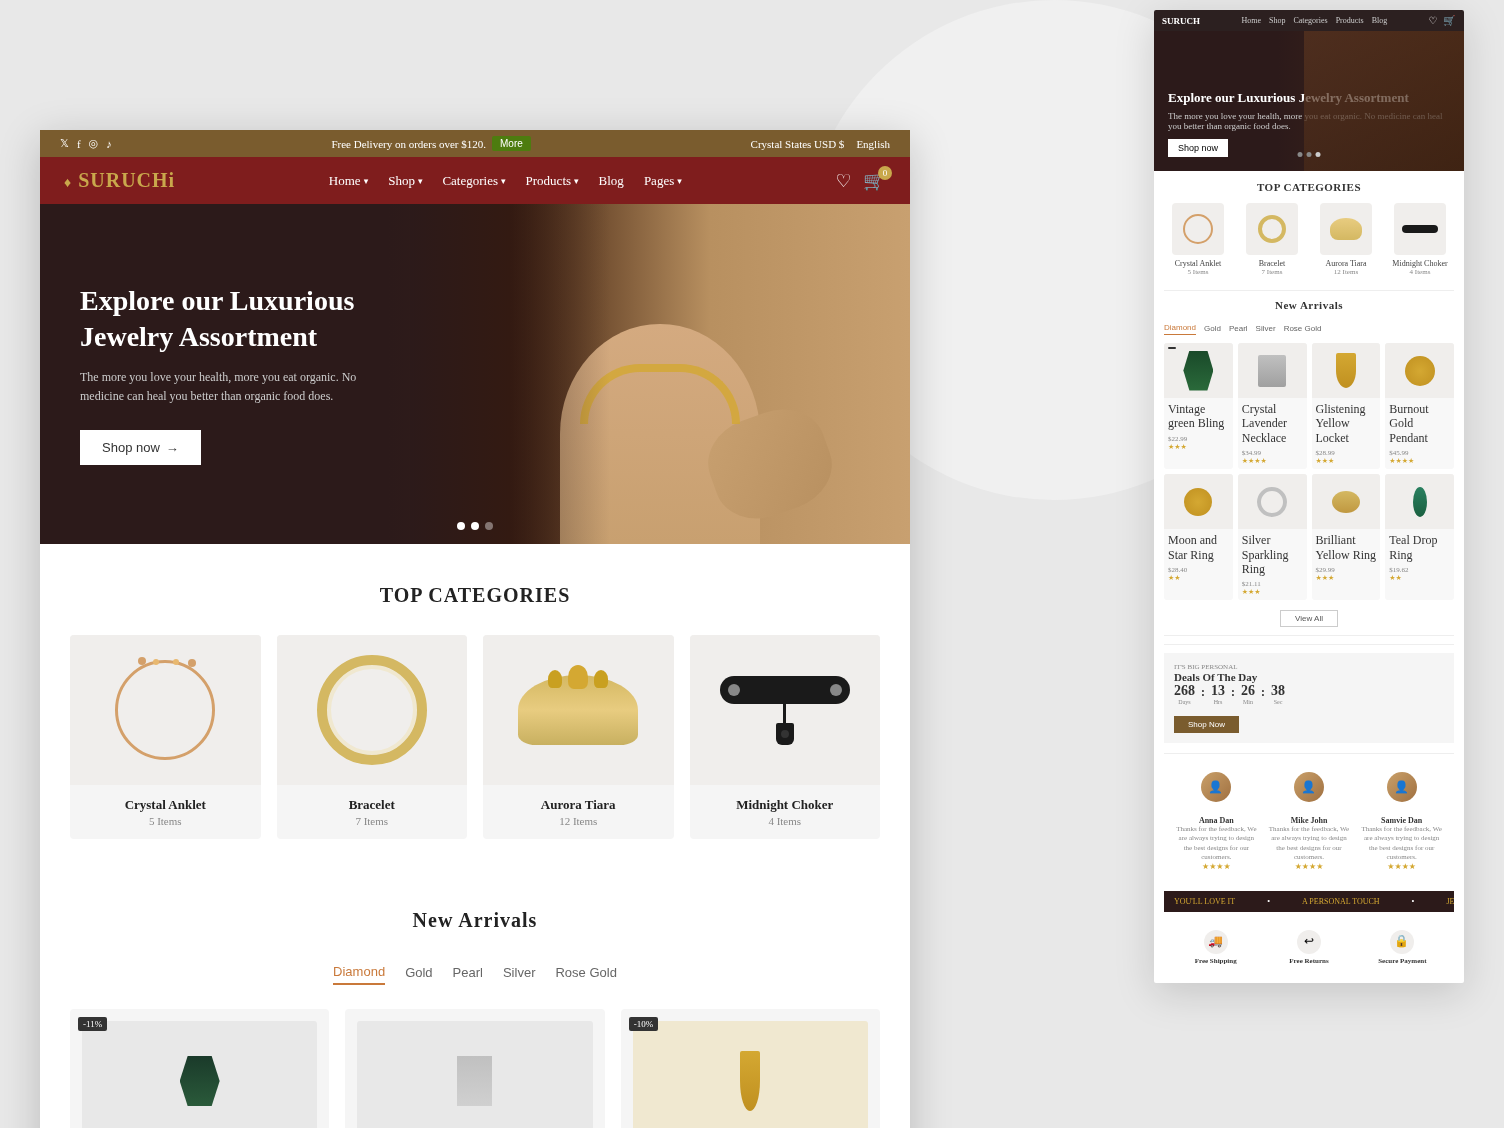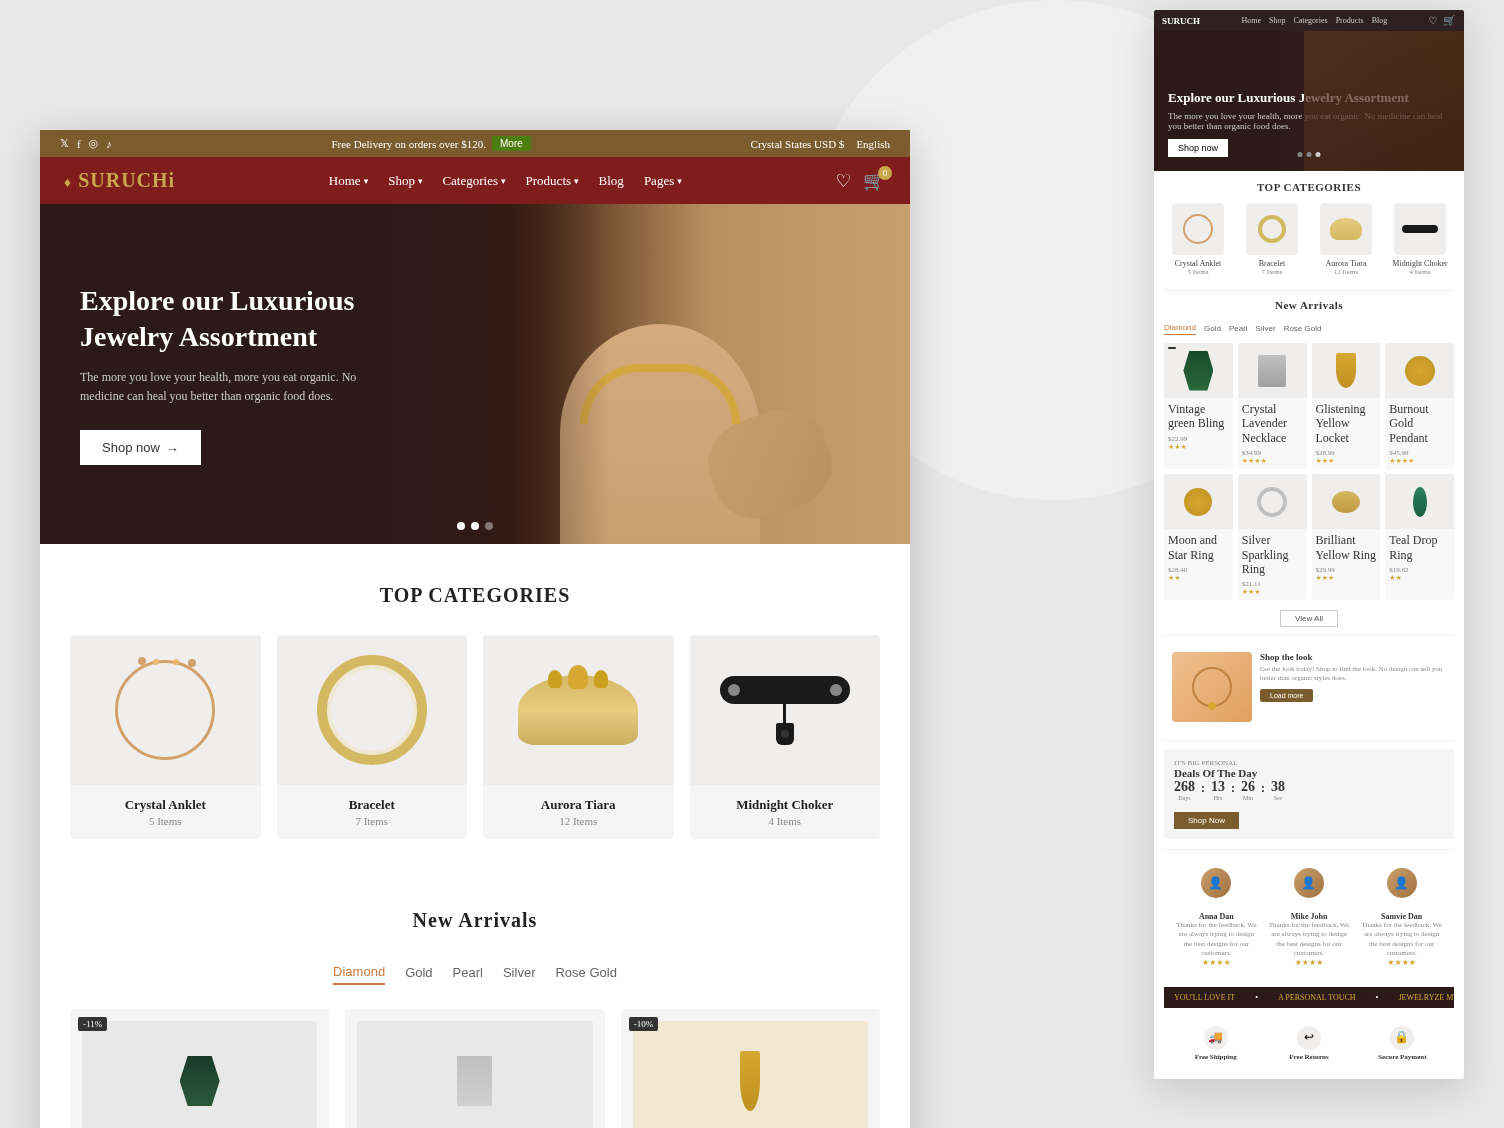--- a/index.html
+++ b/index.html
@@ -415,21 +415,21 @@
     
     .marquee-strip {
       background: #2c1a1a;
       color: #fff;
       padding: 6px 10px;
       font-size: 8px;
       white-space: nowrap;
       overflow: hidden;
       margin-bottom: 10px;
     }
-    .marquee-items { display: flex; gap: 20px; }
+    .marquee-items { display: flex; gap: 32px; }
     .marquee-item { color: #d4a832; }
 
     
     .instagram-section { padding: 10px; background: #fff; }
     .instagram-title { text-align: center; font-size: 10px; font-weight: bold; color: #333; margin-bottom: 6px; }
     .instagram-grid { display: grid; grid-template-columns: repeat(5, 1fr); gap: 3px; }
     .instagram-item {
       height: 50px;
       border-radius: 2px;
       background: linear-gradient(135deg, #c9906a, #907040);
@@ -679,34 +679,20 @@
           <div class="back-product-price">$19.62</div>
           <div class="back-product-stars">★★</div>
         </div>
       </div>
     </div>
 
     <button class="view-all-btn">View All</button>
 
     <div class="section-divider"></div>
 
-    <div class="shop-look-section">
-      <div class="shop-look-img">
-        <div style="width:100%;height:100%;background:linear-gradient(135deg,#f0c090,#e0a060);border-radius:4px;display:flex;align-items:center;justify-content:center;">
-          <div style="width:40px;height:40px;border:2px solid #c08040;border-radius:50%;position:relative;">
-            <div style="position:absolute;bottom:-5px;left:50%;transform:translateX(-50%);width:8px;height:8px;background:#d4a832;border-radius:50%;"></div>
-          </div>
-        </div>
-      </div>
-      <div class="shop-look-content">
-        <div class="shop-look-title">Shop the look</div>
-        <div class="shop-look-desc">Get the look today! Shop to find the look. No design can sell you better than organic styles does.</div>
-        <button class="shop-look-btn">Load more</button>
-      </div>
-    </div>
 
     <div class="section-divider"></div>
 
     <div class="deals-section">
       <div class="deals-badge">IT'S BIG PERSONAL</div>
       <div class="deals-title">Deals Of The Day</div>
       <div class="deals-timer">
         <div class="timer-unit">
           <div class="timer-num">268</div>
           <div class="timer-label">Days</div>

